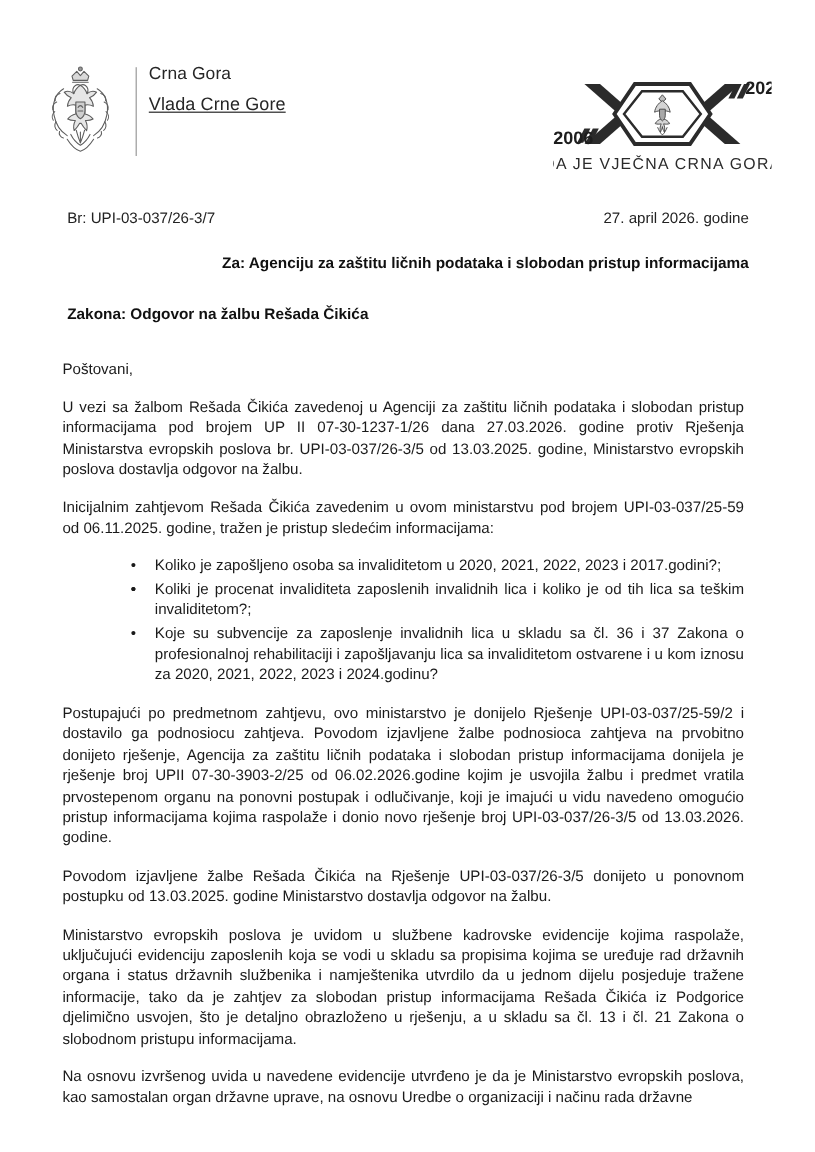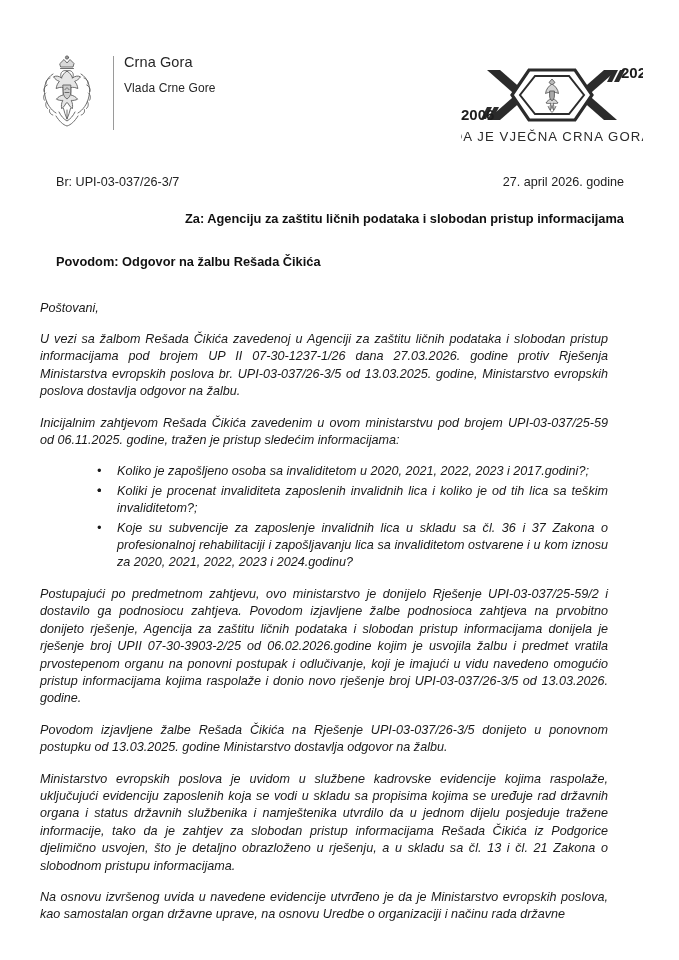--- a/index.html
+++ b/index.html
@@ -59,23 +59,24 @@
     left: 124px;
     top: 0px;
     color: #262626;
   }
   .lh-line1 {
     font-size: 14.5px;
     line-height: 25px;
     letter-spacing: .1px;
   }
   .lh-line2 {
-    font-size: 12px;
+    font-size: 15px;
     line-height: 26px;
     letter-spacing: .1px;
+    text-decoration: underline;
   }
   .lh-line3 {
     font-size: 16px;
     line-height: 27px;
     letter-spacing: .1px;
   }
 
   
   .anniv-logo {
     position: absolute;
@@ -116,24 +117,23 @@
     top: 254px;
     width: 568px;
     font-size: 12.8px;
     font-weight: bold;
     color: #111;
   }
 
   
   .body-area {
     position: absolute;
-    left: 40px;
+    left: 52px;
     top: 300px;
     width: 568px;
-    font-style: italic;
   }
 
   .salutation {
     font-size: 12.6px;
     line-height: 17px;
     margin: 0 0 14px 0;
   }
 
   p.para {
     margin: 0 0 14px 0;
@@ -259,21 +259,21 @@
     </div>
   </div>
 
   <div class="meta-row">
     <span>Br: UPI-03-037/26-3/7</span>
     <span>27. april 2026. godine</span>
   </div>
 
   <div class="recipient">Za: Agenciju za zaštitu ličnih podataka i slobodan pristup informacijama</div>
 
-  <div class="subject">Povodom: Odgovor na žalbu Rešada Čikića</div>
+  <div class="subject">Zakona: Odgovor na žalbu Rešada Čikića</div>
 
   <div class="body-area">
 
     <p class="salutation">Poštovani,</p>
 
     <p class="para">U vezi sa žalbom Rešada Čikića zavedenoj u Agenciji za zaštitu ličnih podataka i slobodan pristup informacijama pod brojem UP II 07-30-1237-1/26 dana 27.03.2026. godine protiv Rješenja Ministarstva evropskih poslova br. UPI-03-037/26-3/5 od 13.03.2025. godine, Ministarstvo evropskih poslova dostavlja odgovor na žalbu.</p>
 
     <p class="para">Inicijalnim zahtjevom Rešada Čikića zavedenim u ovom ministarstvu pod brojem UPI-03-037/25-59 od 06.11.2025. godine, tražen je pristup sledećim informacijama:</p>
 
     <ul class="req-list">

